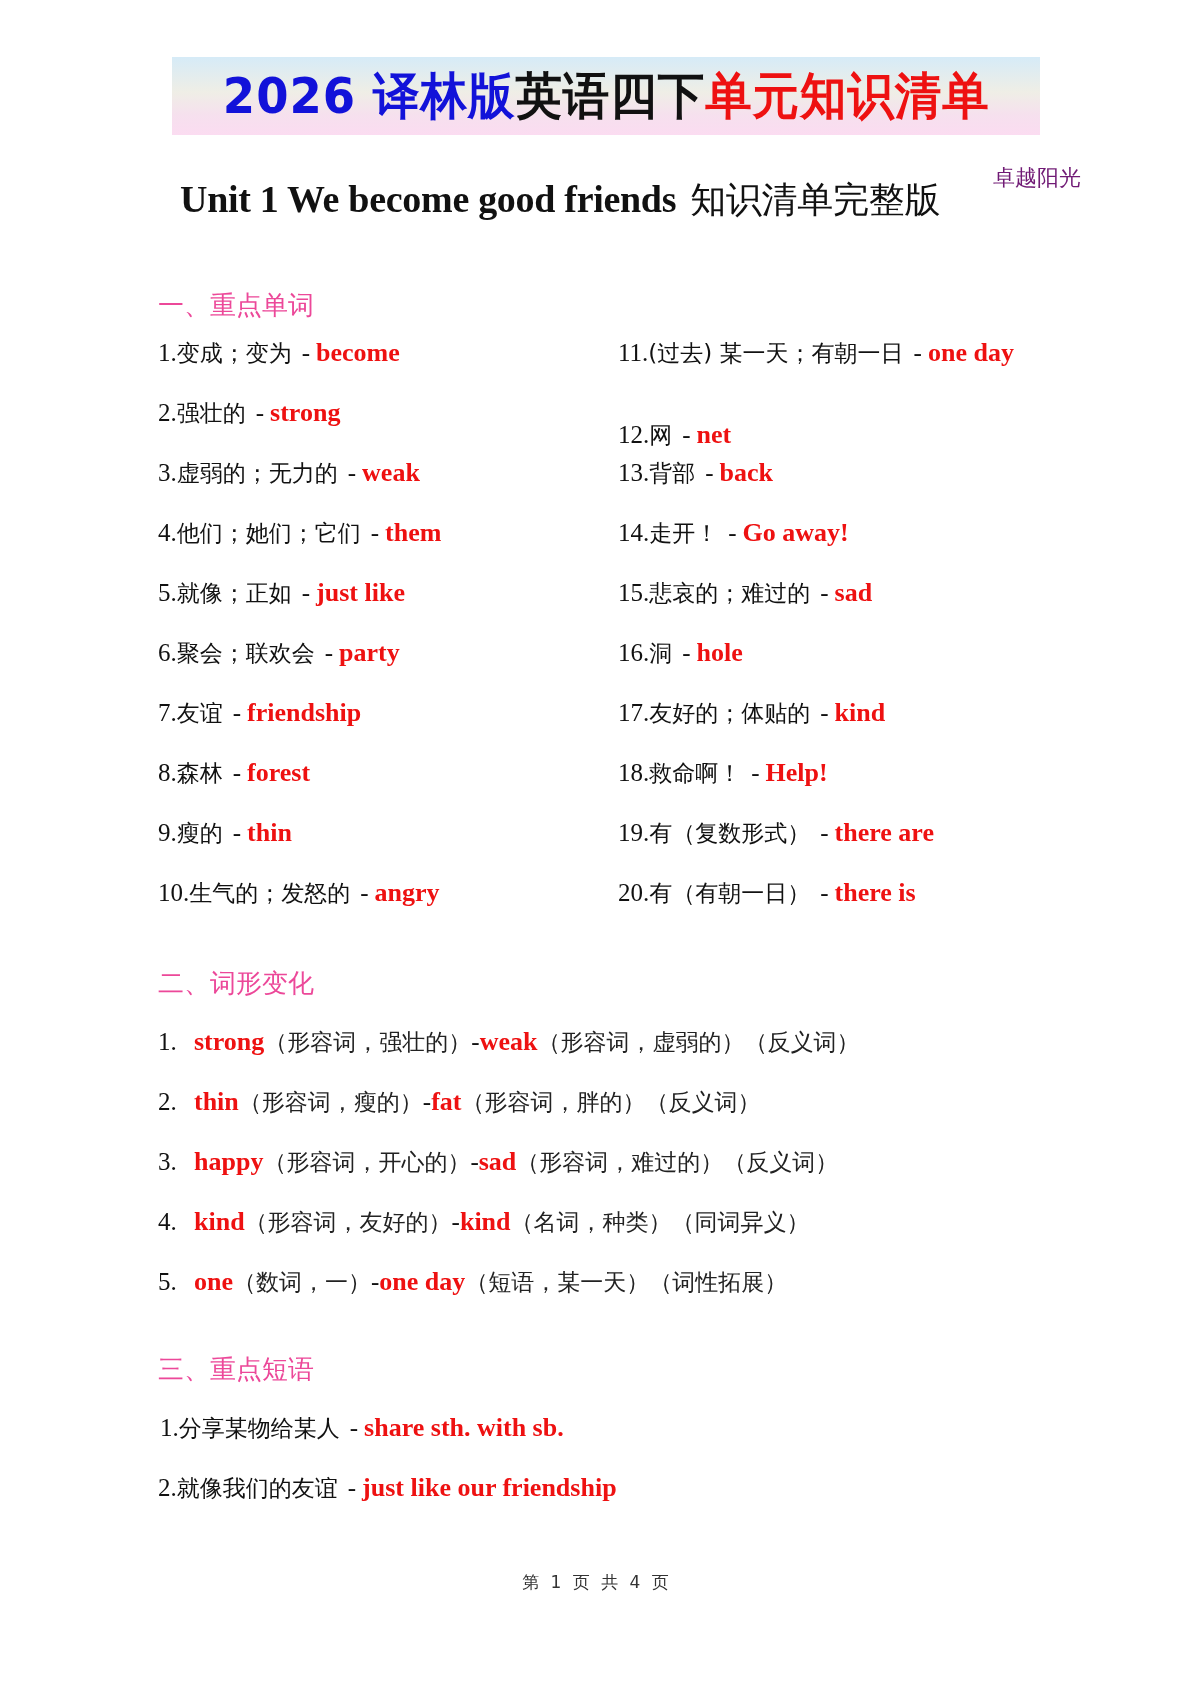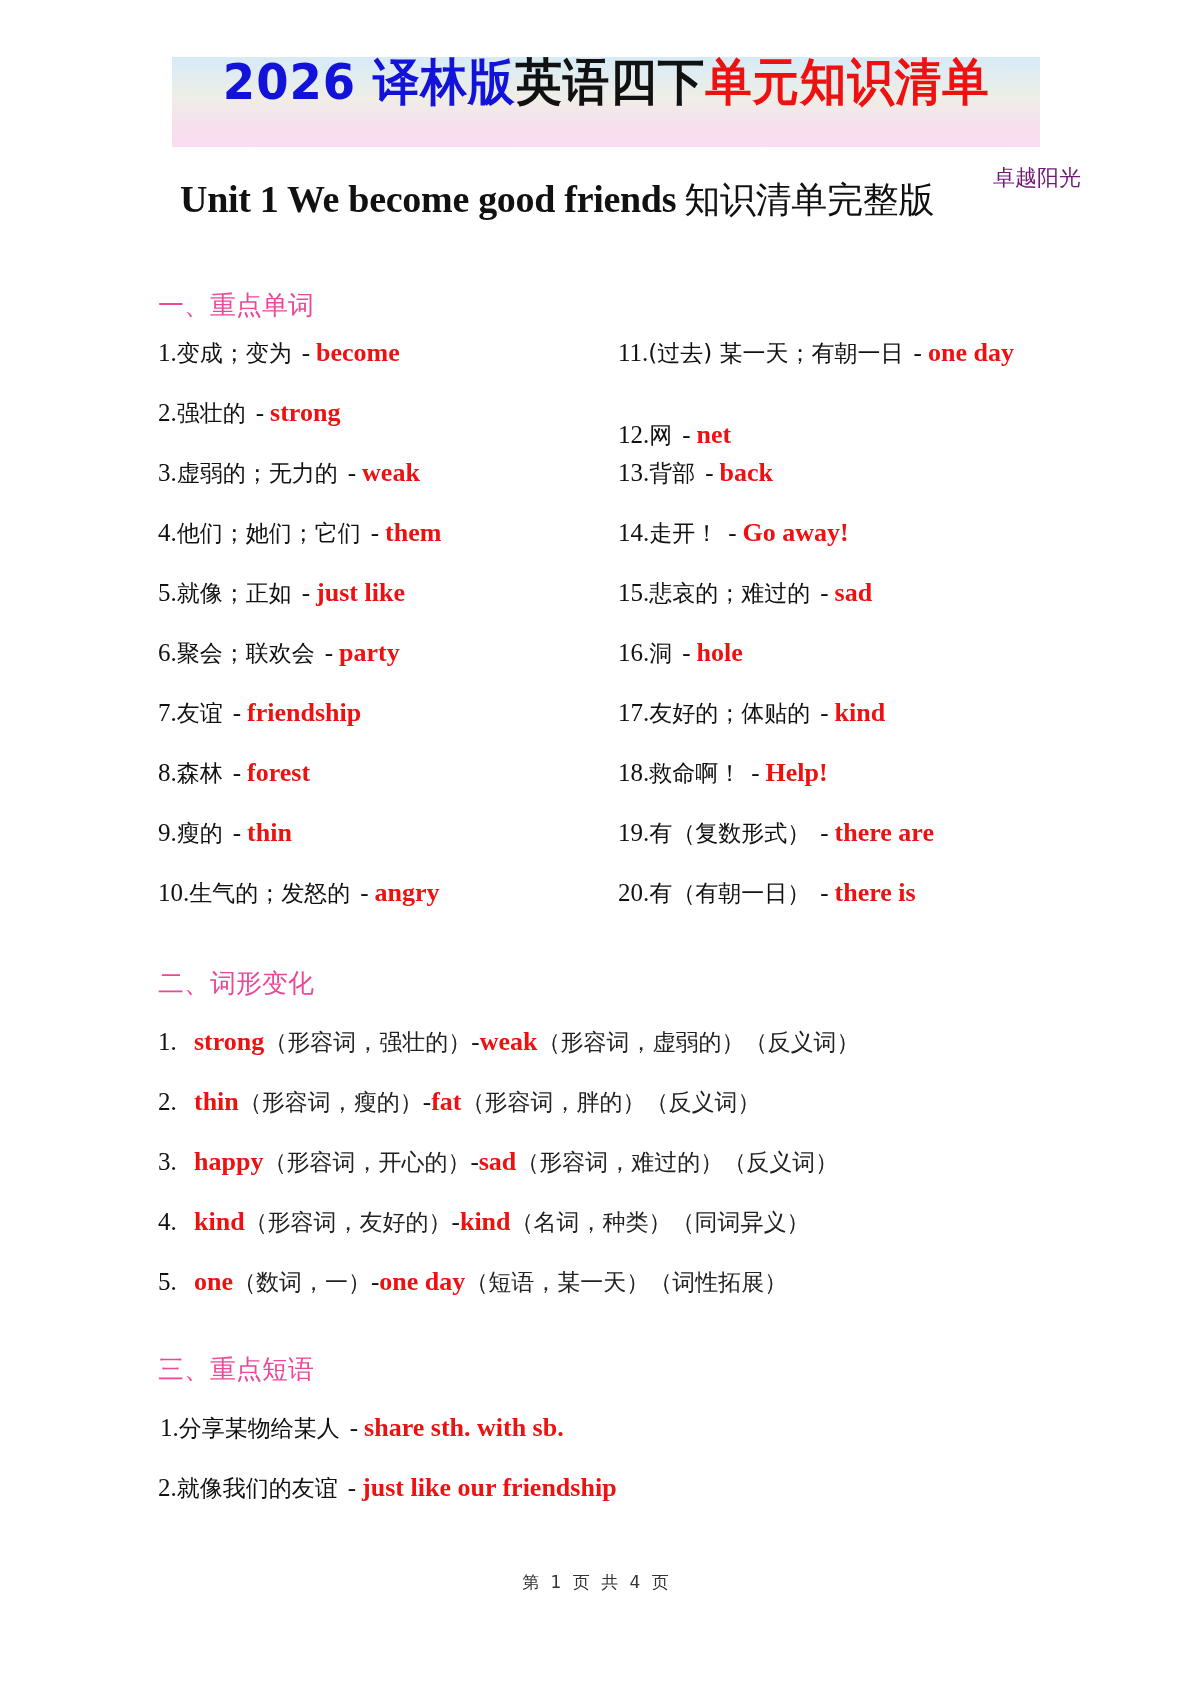--- a/index.html
+++ b/index.html
@@ -1,37 +1,37 @@
 <!DOCTYPE html>
 <html><head>
   <meta charset="utf-8">
   <style>
     html, body { margin: 0; padding: 0; background: #ffffff; }
     body {
       width: 1191px; height: 1684px; position: relative; overflow: hidden;
       font-family: "Liberation Serif", "DejaVu Serif", serif; color: #111;
     }
     .banner {
-      position: absolute; left: 172px; top: 57px; width: 868px; height: 90px;
+      position: absolute; left: 172px; top: 57px; width: 868px; height: 78px;
       background: linear-gradient(to bottom, #d6ebf7 0%, #efeee6 45%, #f6e0ee 75%, #fbdcf1 100%);
-      display: flex; justify-content: center;
+      display: flex; align-items: center; justify-content: center;
     }
     .banner-text {
       font-family: "DejaVu Sans", "Liberation Sans", sans-serif;
       font-weight: bold; font-size: 50px; letter-spacing: 1px; line-height: 1;
       transform: scaleX(0.93);
     }
     .banner-text .blue { color: #1212d9; }
     .banner-text .black { color: #111111; }
     .banner-text .red { color: #ee1111; }
     .subtitle {
       position: absolute; left: 180px; top: 176px; font-size: 38px; font-weight: bold;
       color: #111; white-space: nowrap; letter-spacing: -0.3px;
     }
-    .subtitle .cn { font-weight: normal; font-family: "DejaVu Sans", sans-serif; font-size: 36px; margin-left: 8px; }
+    .subtitle .cn { font-weight: normal; font-family: "DejaVu Sans", sans-serif; font-size: 36px; margin-left: 14px; }
     .watermark {
       position: absolute; left: 993px; top: 163px; font-size: 22px; color: #701a75;
       font-family: "DejaVu Serif", serif;
     }
     .section-title {
       position: absolute; left: 158px; font-size: 26px; font-weight: normal; color: #ec4899;
       font-family: "DejaVu Sans", sans-serif;
     }
     .vocab-item {
       position: absolute; font-size: 25px; white-space: nowrap; color: #111;

